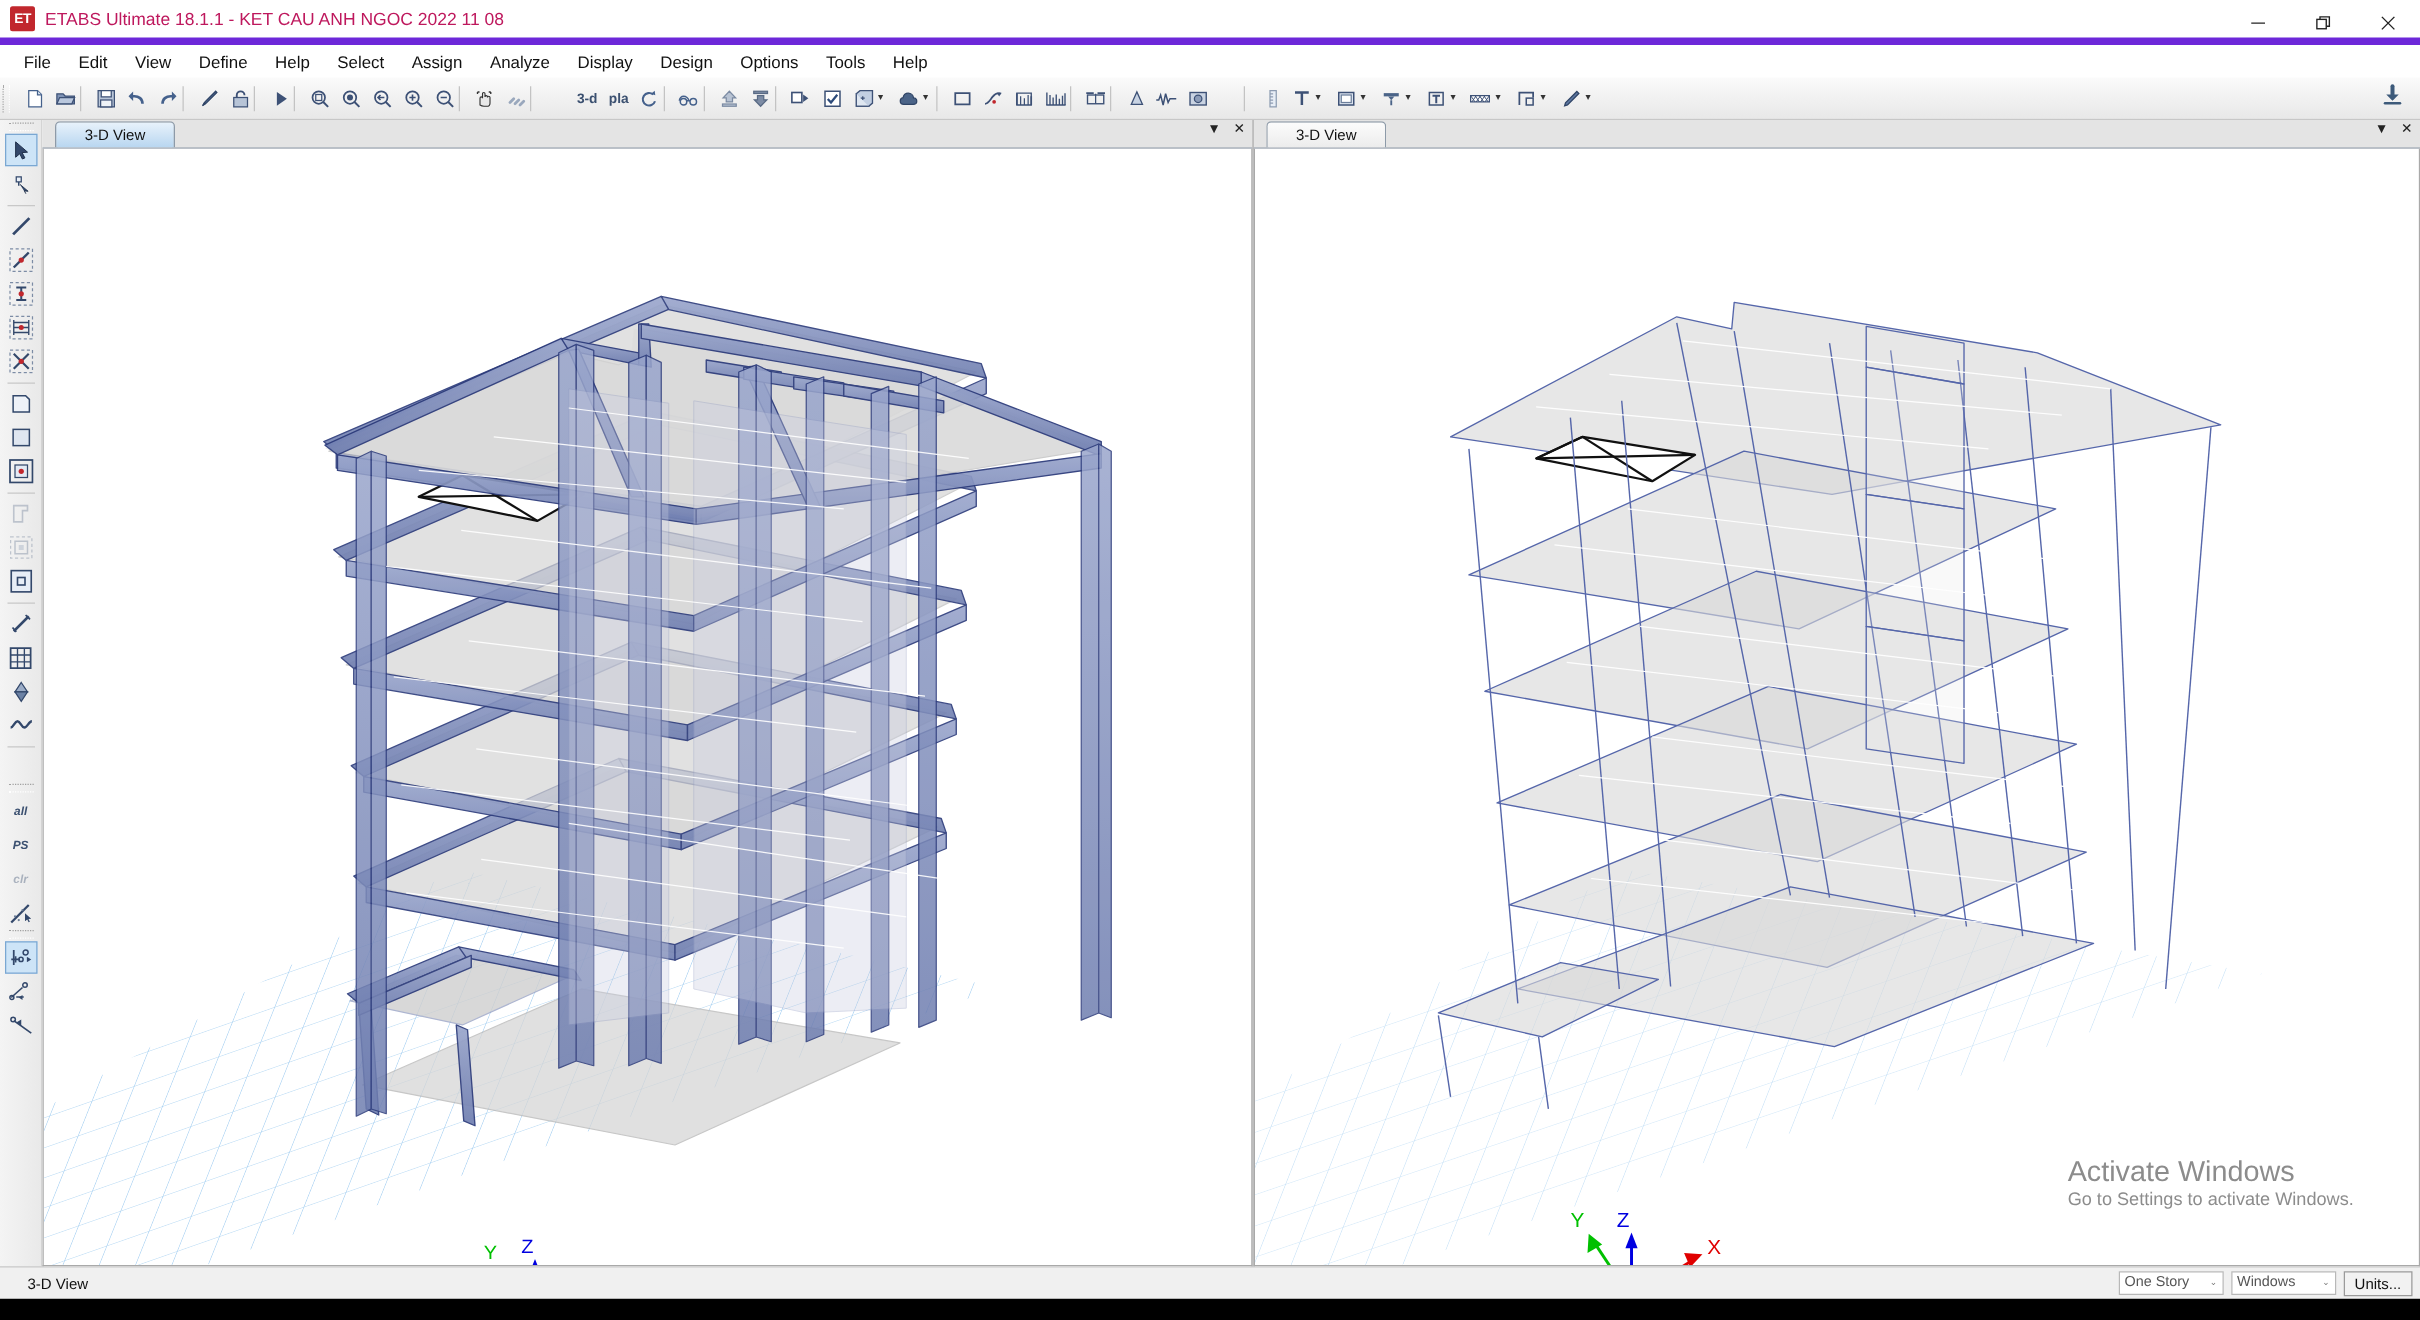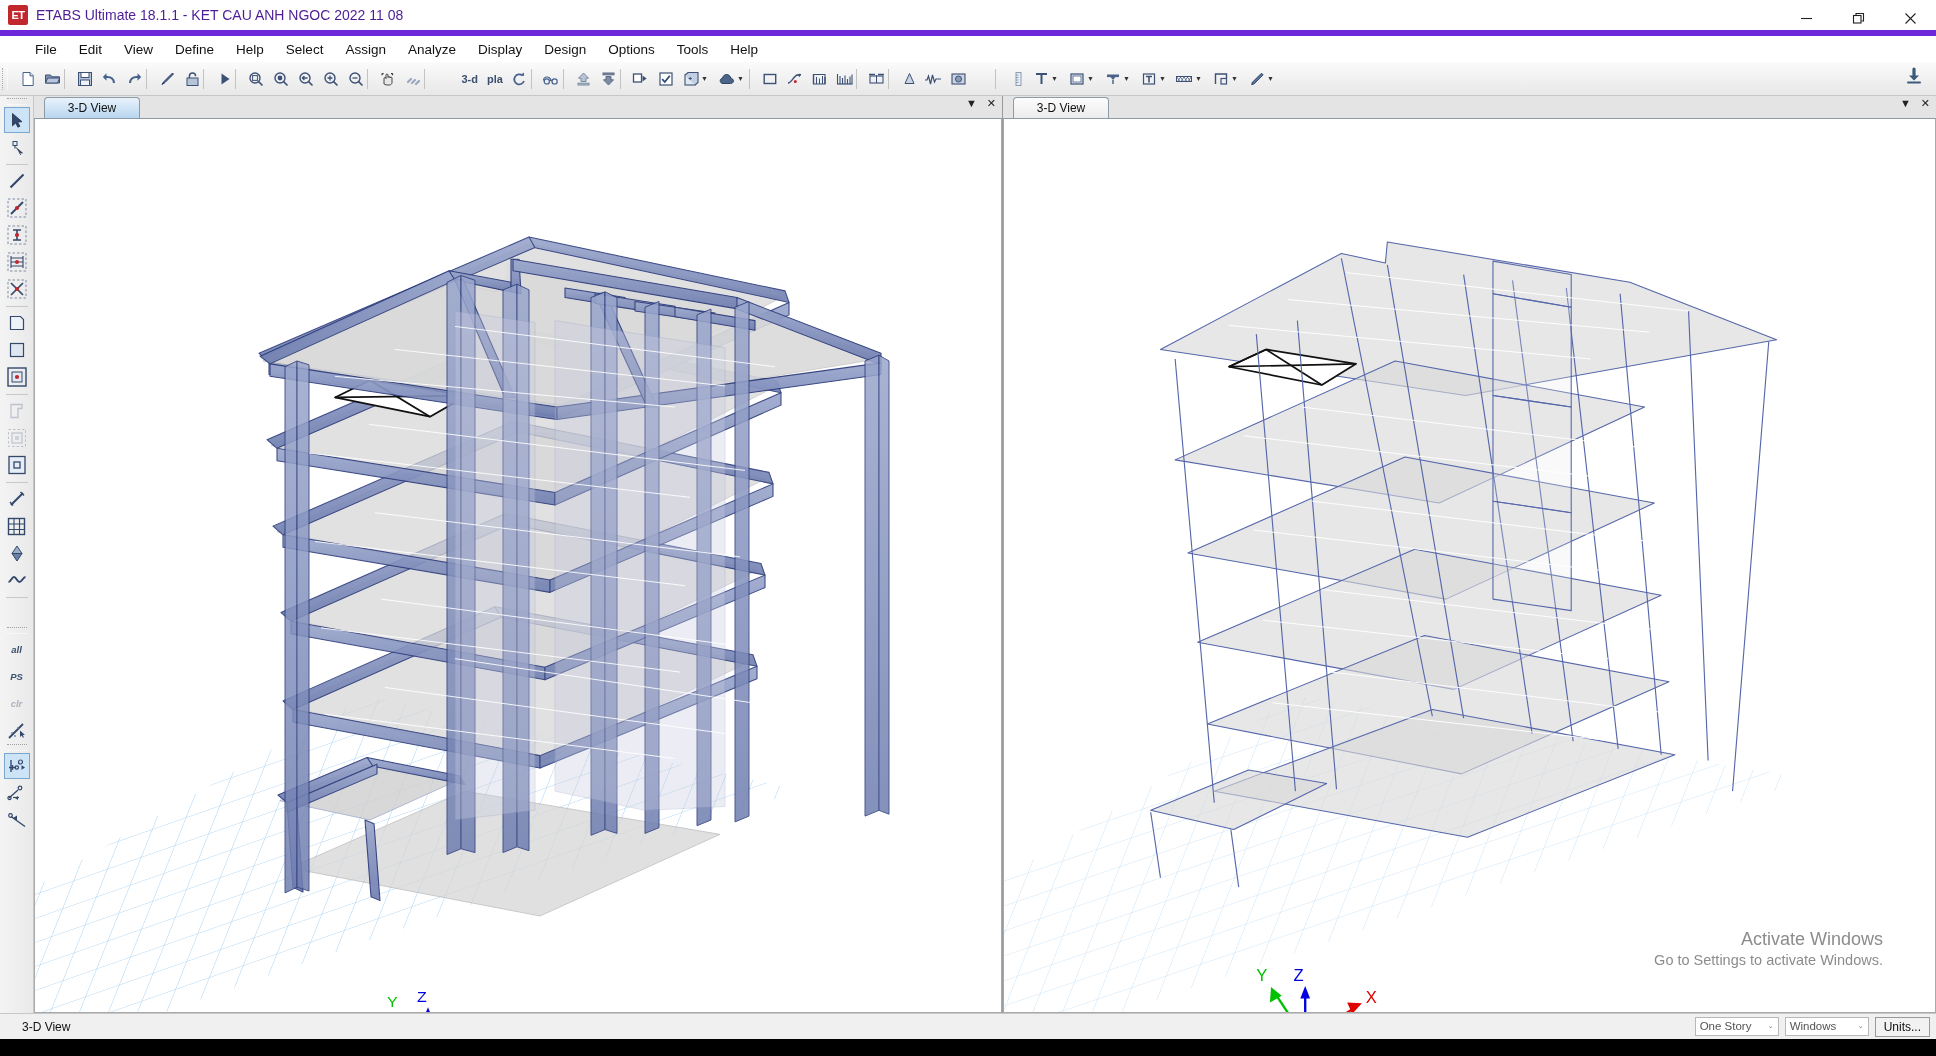--- a/index.html
+++ b/index.html
@@ -27,38 +27,38 @@
     position: relative;
   }
   .app-icon {
     width: 20px; height: 20px; margin-left: 8px; margin-right: 8px;
     background: #c1272d; color: #fff;
     font-size: 11px; font-weight: bold;
     display: flex; align-items: center; justify-content: center;
     border-radius: 2px; letter-spacing: -0.5px;
   }
   .title-text {
-    font-size: 14px; color: #4c1d95; white-space: nowrap;
+    font-size: 14px; color: #be185d; white-space: nowrap;
   }
   .win-controls {
     position: absolute; right: 0; top: 0;
     height: 36px; display: flex;
   }
   .win-btn {
     width: 52px; height: 36px;
     display: flex; align-items: center; justify-content: center;
     color: #222; font-size: 15px; line-height: 1;
   }
 
   
   .menubar {
     height: 26px; flex: 0 0 26px;
     background: #ffffff;
     display: flex; align-items: center;
-    padding-left: 24px;
+    padding-left: 8px;
   }
   .menu-item {
     font-size: 13.5px; color: #111;
     padding: 3px 11px;
     white-space: nowrap;
   }
 
   
   .toolbar {
     height: 34px; flex: 0 0 34px;
@@ -181,21 +181,21 @@
     overflow: hidden;
   }
   .view svg { display: block; width: 100%; height: 100%; }
 
   
   .watermark {
     position: absolute; right: 52px; bottom: 44px;
     text-align: left; color: #8e8e8e;
     user-select: none;
   }
-  .wm-title { font-size: 18px; line-height: 1.15; color: #8c8c8c; text-align: right; }
+  .wm-title { font-size: 23px; line-height: 1.15; color: #8c8c8c; }
   .wm-sub  { font-size: 14.5px; color: #8c8c8c; margin-top: 2px; }
 
   
   .statusbar {
     height: 26px; flex: 0 0 26px;
     background: #f0f0f0;
     border-top: 1px solid #c7c7c7;
     display: flex; align-items: center;
     font-size: 12px; color: #111;
     padding: 0 6px;

